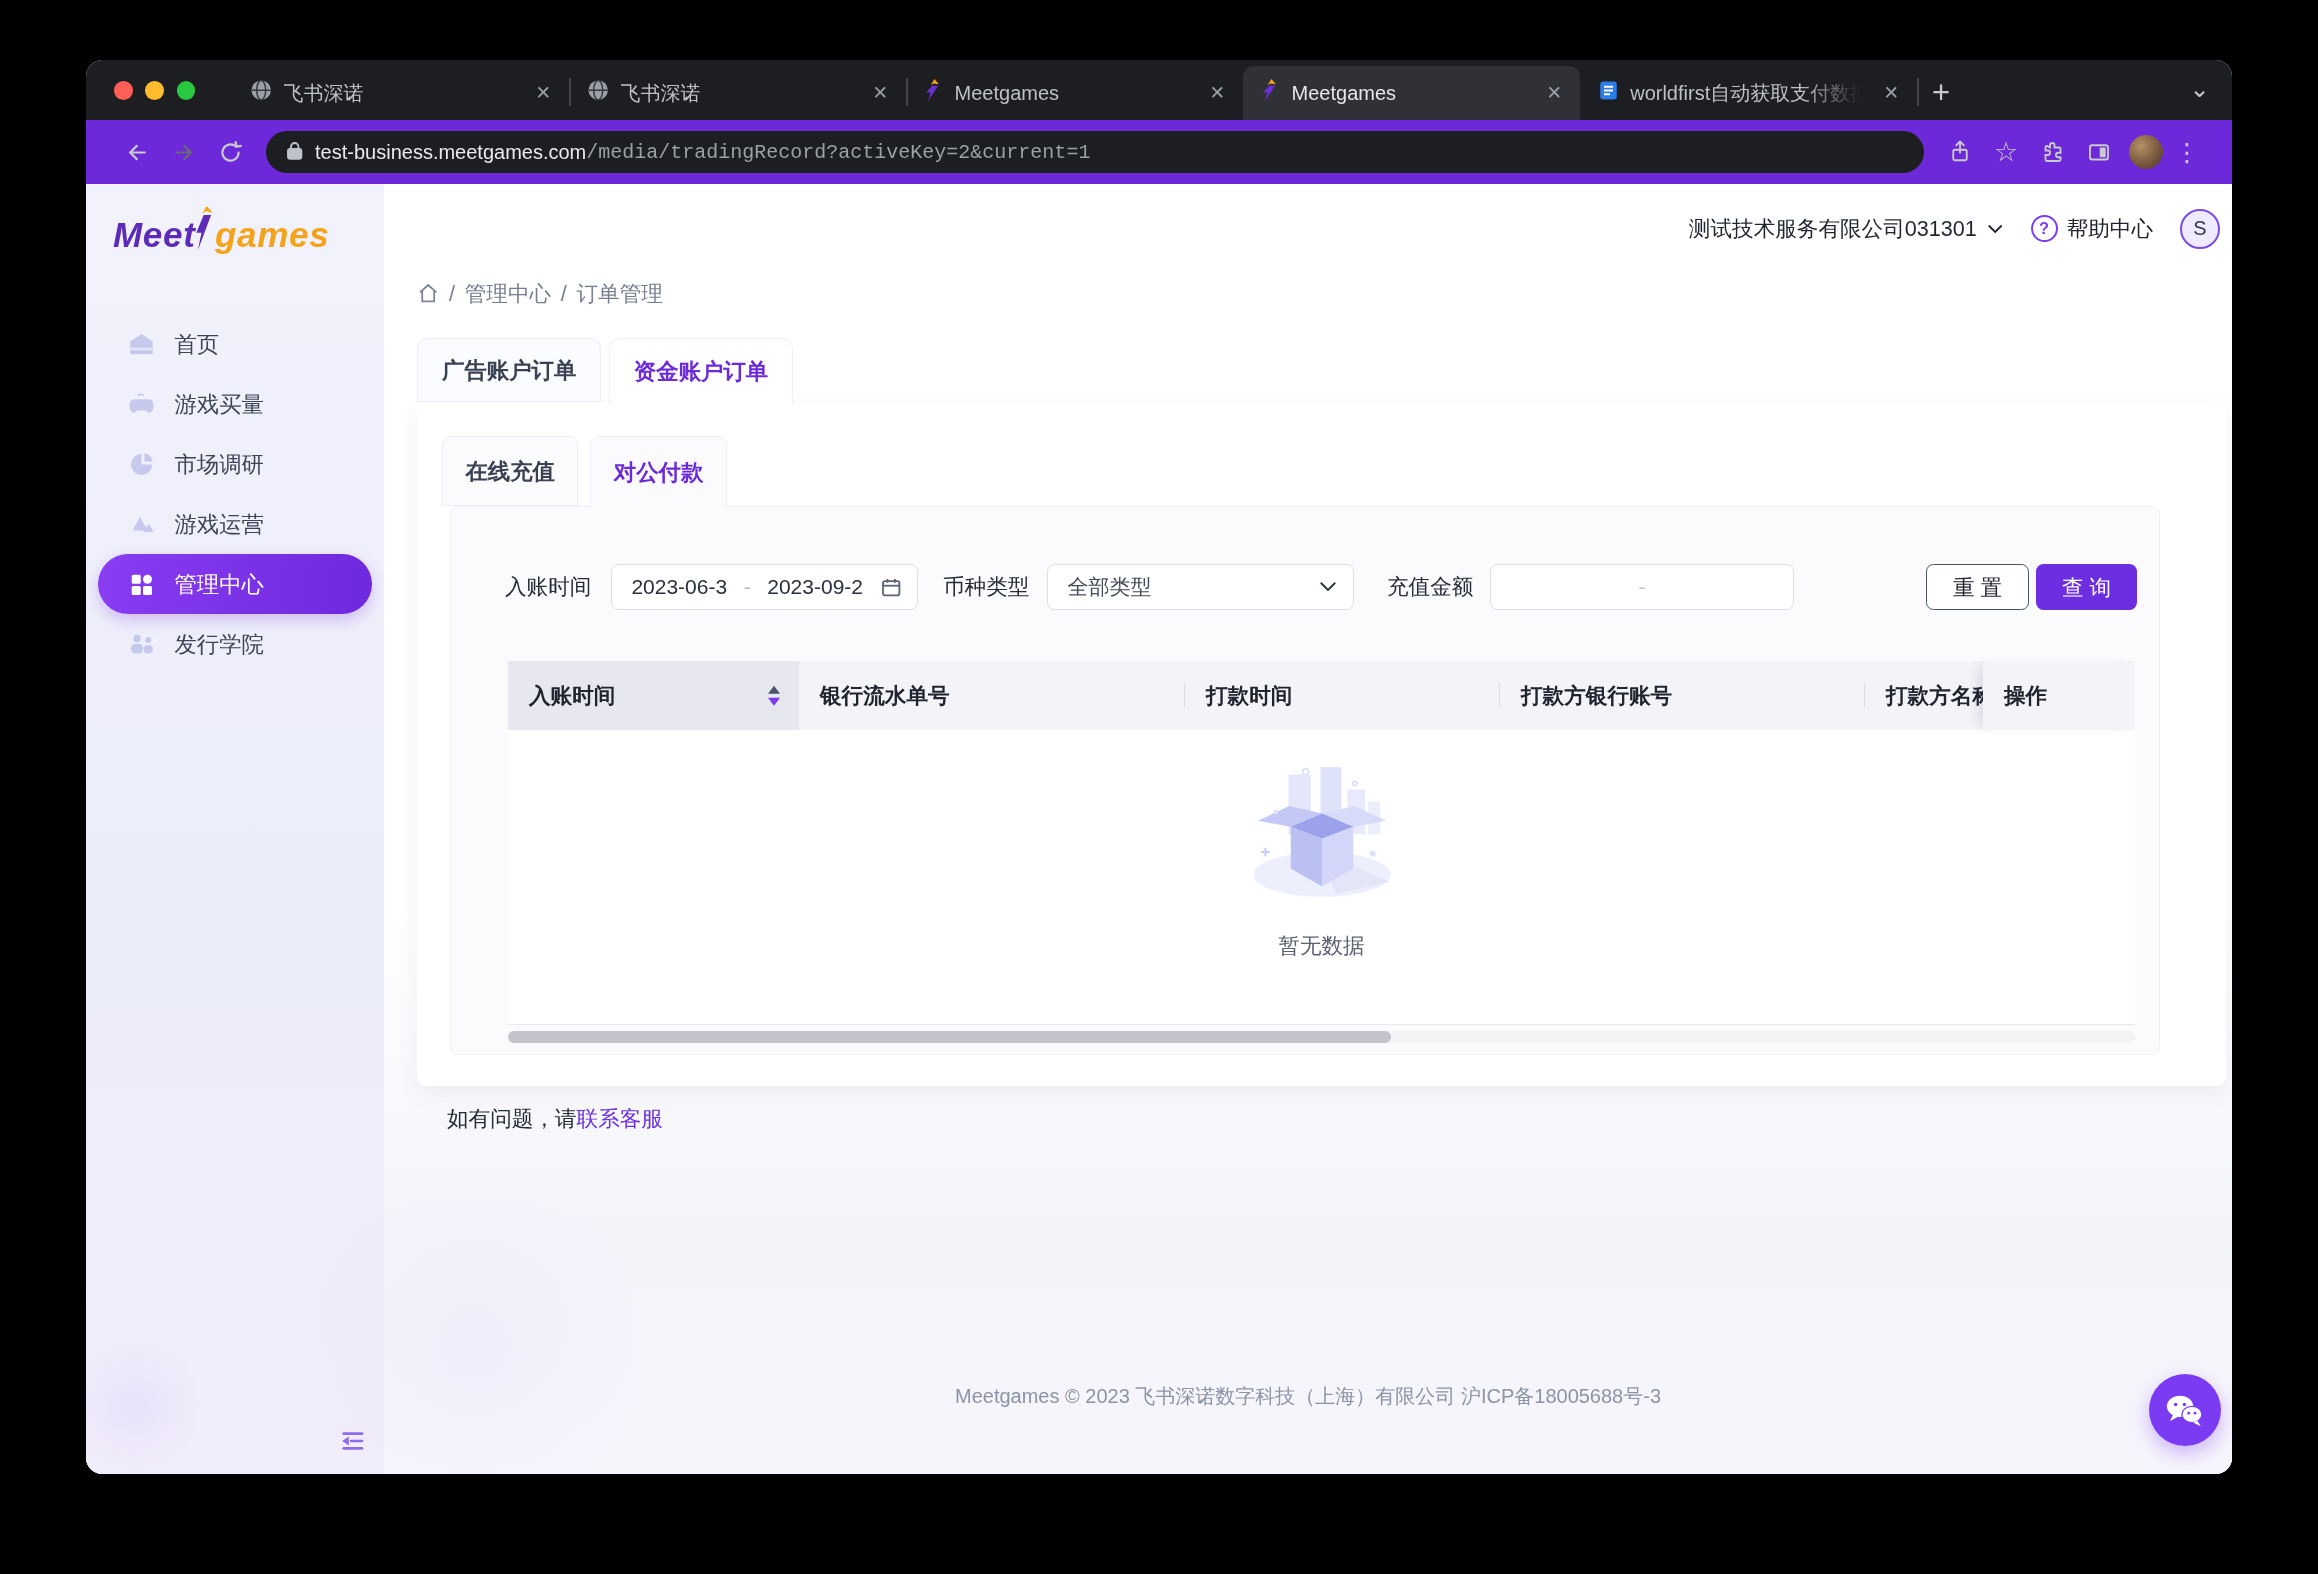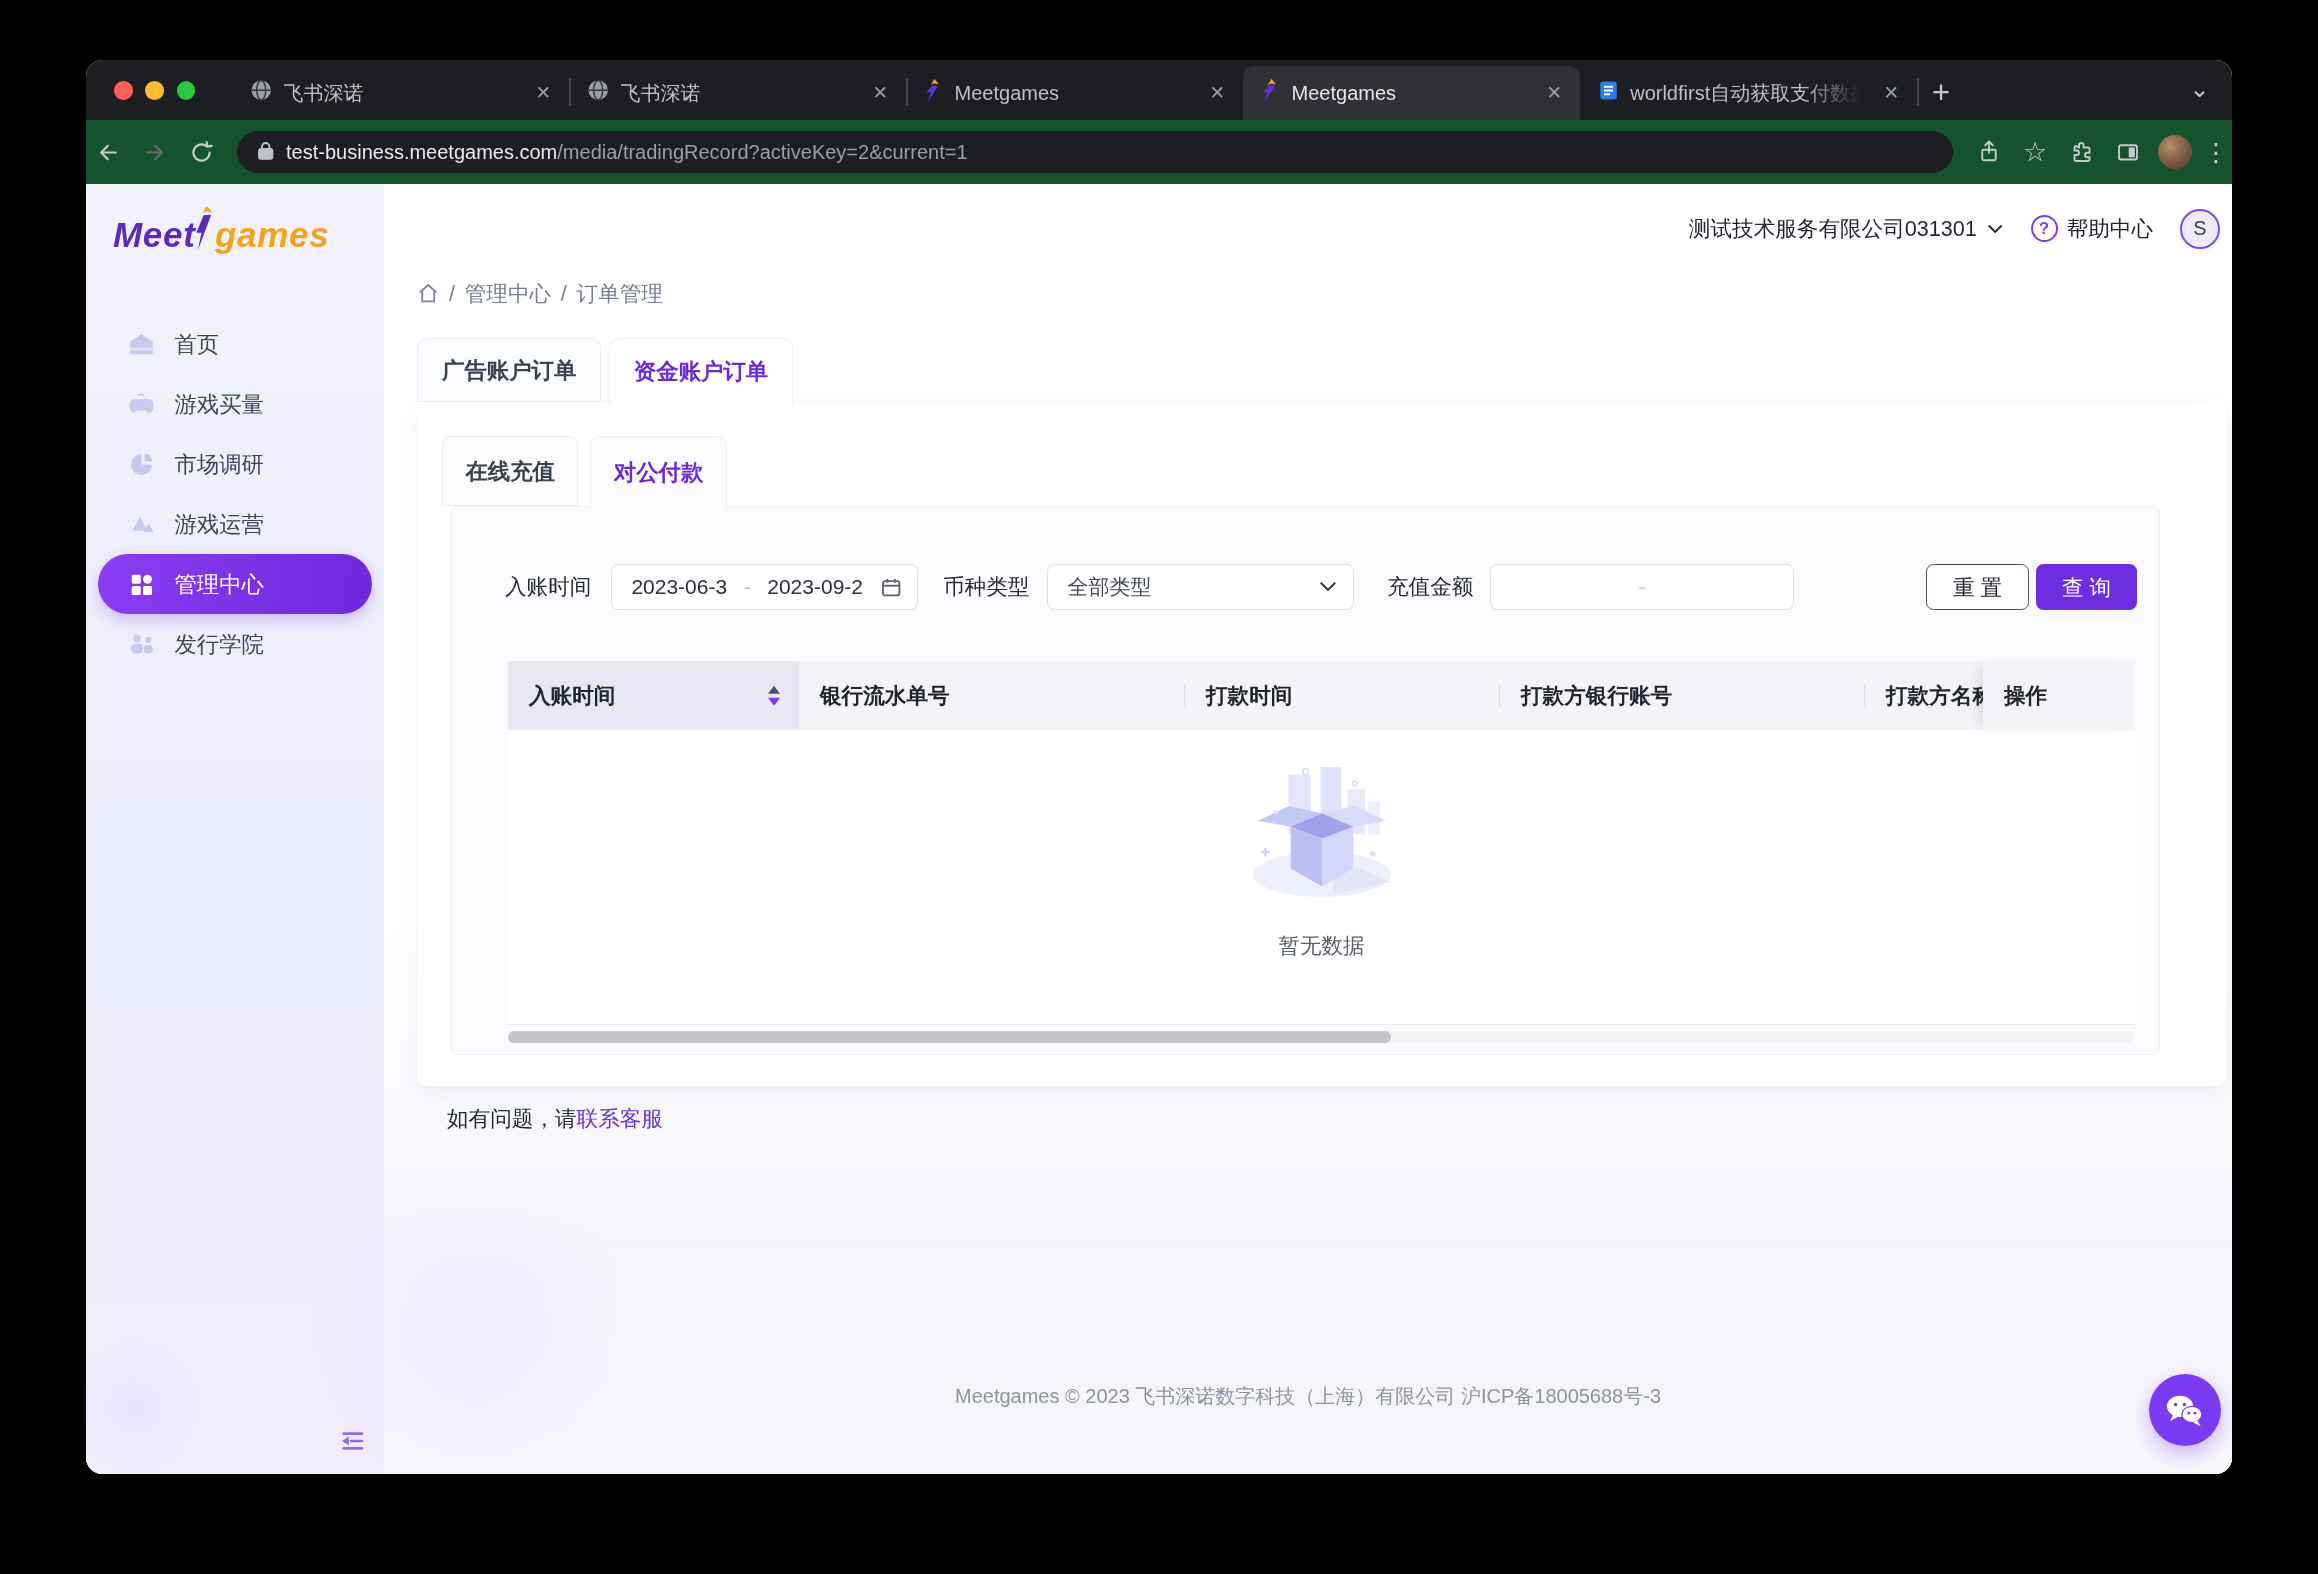--- a/index.html
+++ b/index.html
@@ -21,26 +21,26 @@
   .tab .fade{-webkit-mask-image:linear-gradient(90deg,#000 72%,transparent 97%);
              mask-image:linear-gradient(90deg,#000 72%,transparent 97%);}
   .tab .close{color:#9aa0a6;font-size:18.6px;padding:1.5px 4.5px;}
   .tab.active{background:#303136;border-radius:10.4px 10.4px 0 0;color:#e4e6e9;}
   .tab.sep::before{content:"";position:absolute;left:0;top:12px;height:28px;width:1.5px;background:#45464c;}
   .newtab{width:48px;height:54px;display:flex;align-items:center;justify-content:center;color:#c8cacd;
           font-size:31px;position:relative;font-weight:300;}
   .newtab::before{content:"";position:absolute;left:0;top:12px;height:28px;width:1.5px;background:#45464c;}
   .tabs-chevron{position:absolute;right:22.4px;top:15px;color:#c8cacd;font-size:24px;}
 
-  .toolbar{height:64px;background:#14532d;display:flex;align-items:center;padding:0 1px;gap:4.5px;flex-shrink:0;}
+  .toolbar{height:64px;background:#6d28d9;display:flex;align-items:center;padding:0 30px;gap:4.5px;flex-shrink:0;}
   .navico{width:42px;height:42px;display:flex;align-items:center;justify-content:center;flex-shrink:0;}
   .urlpill{flex:1;height:42px;background:#1d1e21;border-radius:21px;display:flex;align-items:center;
            padding:0 19.4px;margin:0 10.4px;min-width:0;}
   .urlpill .host{color:#e8eaed;font-size:20px;margin-left:10.4px;white-space:nowrap;}
-  .urlpill .path{color:#9aa0a6;font-size:20px;white-space:nowrap;overflow:hidden;}
+  .urlpill .path{color:#9aa0a6;font-size:20px;white-space:nowrap;overflow:hidden;font-family:Liberation Mono, monospace;}
   .chrome-avatar{width:34px;height:34px;border-radius:50%;flex-shrink:0;margin:0 4.5px;
       background:radial-gradient(circle at 35% 32%,#b78f66,#74553c 60%,#4e3a28);}
   .kebab{color:#c8cacd;font-size:25px;width:30px;text-align:center;flex-shrink:0;}
 
   
   .page{flex:1;background:#fff;display:flex;position:relative;overflow:hidden;}
   .page::before{content:"";position:absolute;inset:0;pointer-events:none;z-index:5;
     background:radial-gradient(circle 71px at 48px 1223px, rgba(125,95,245,.08), transparent),
                radial-gradient(circle 171px at 388px 1163px, rgba(125,95,245,.05), transparent);}
   .sidebar{width:298px;flex-shrink:0;position:relative;

